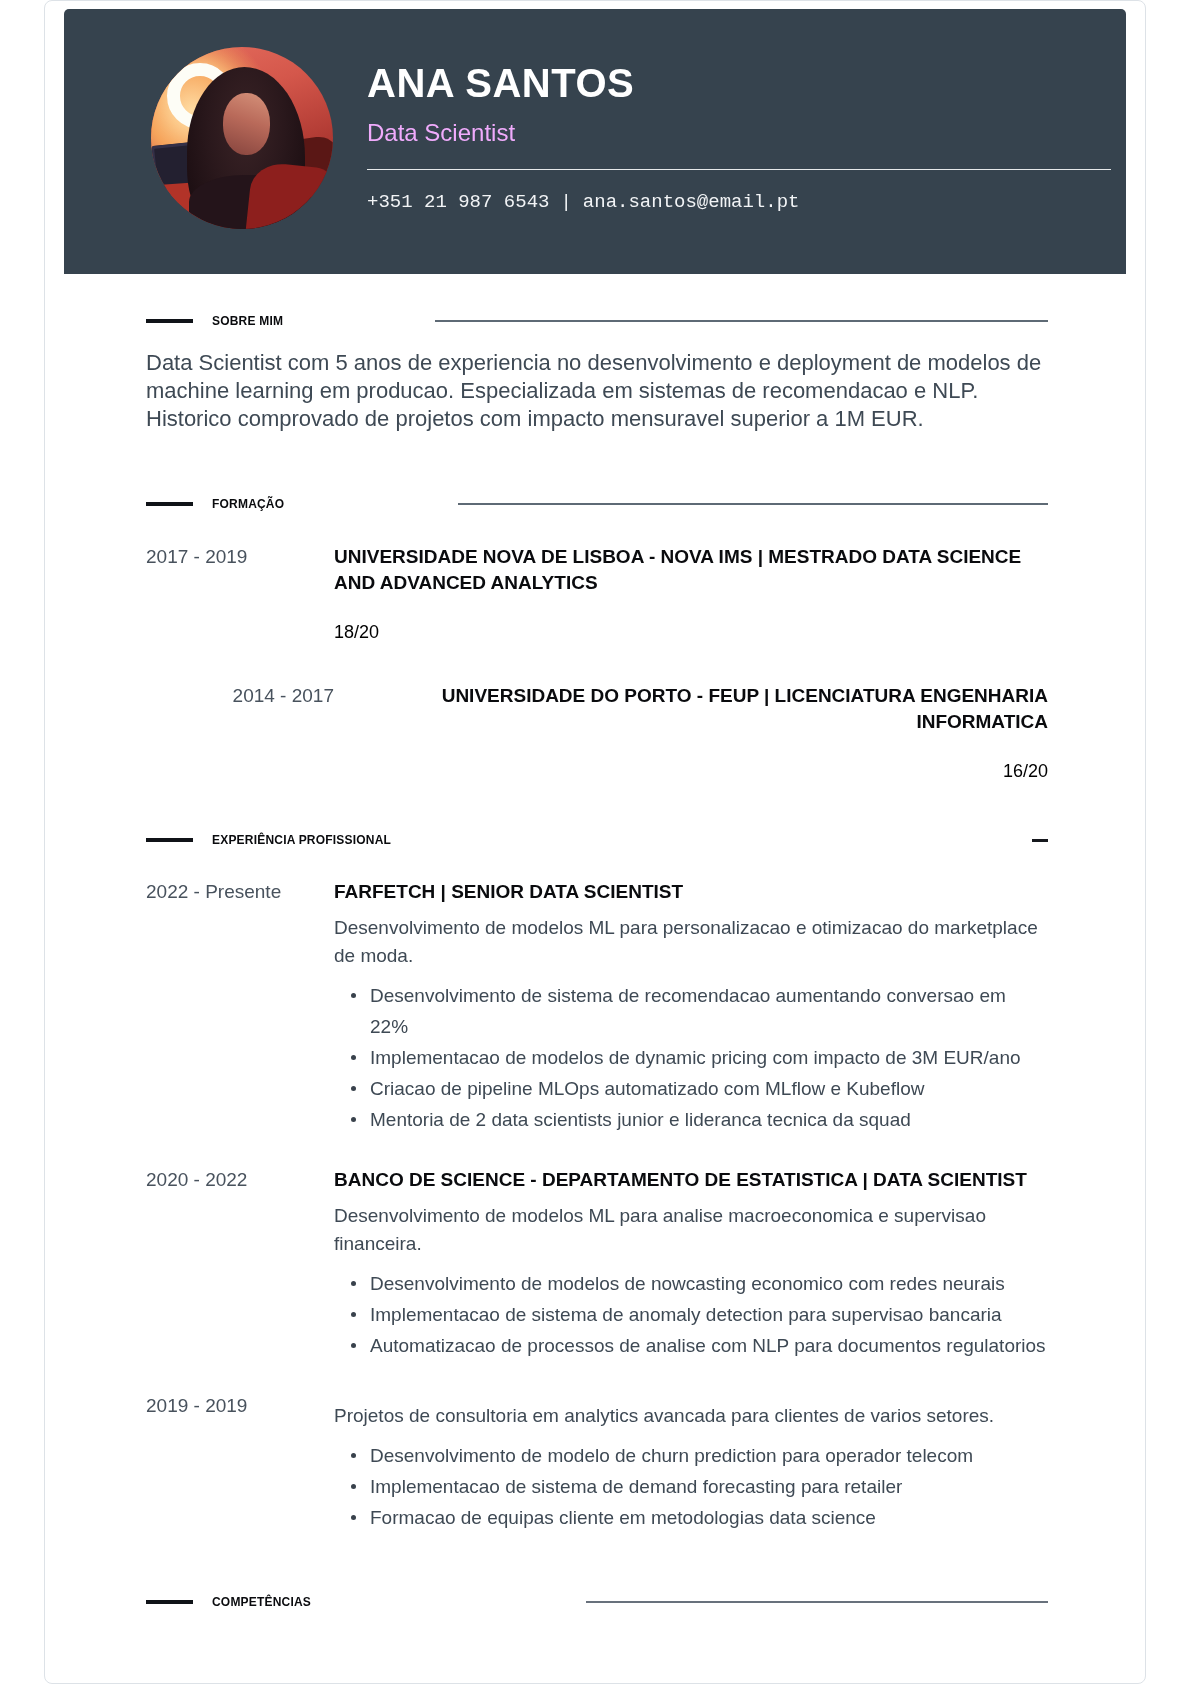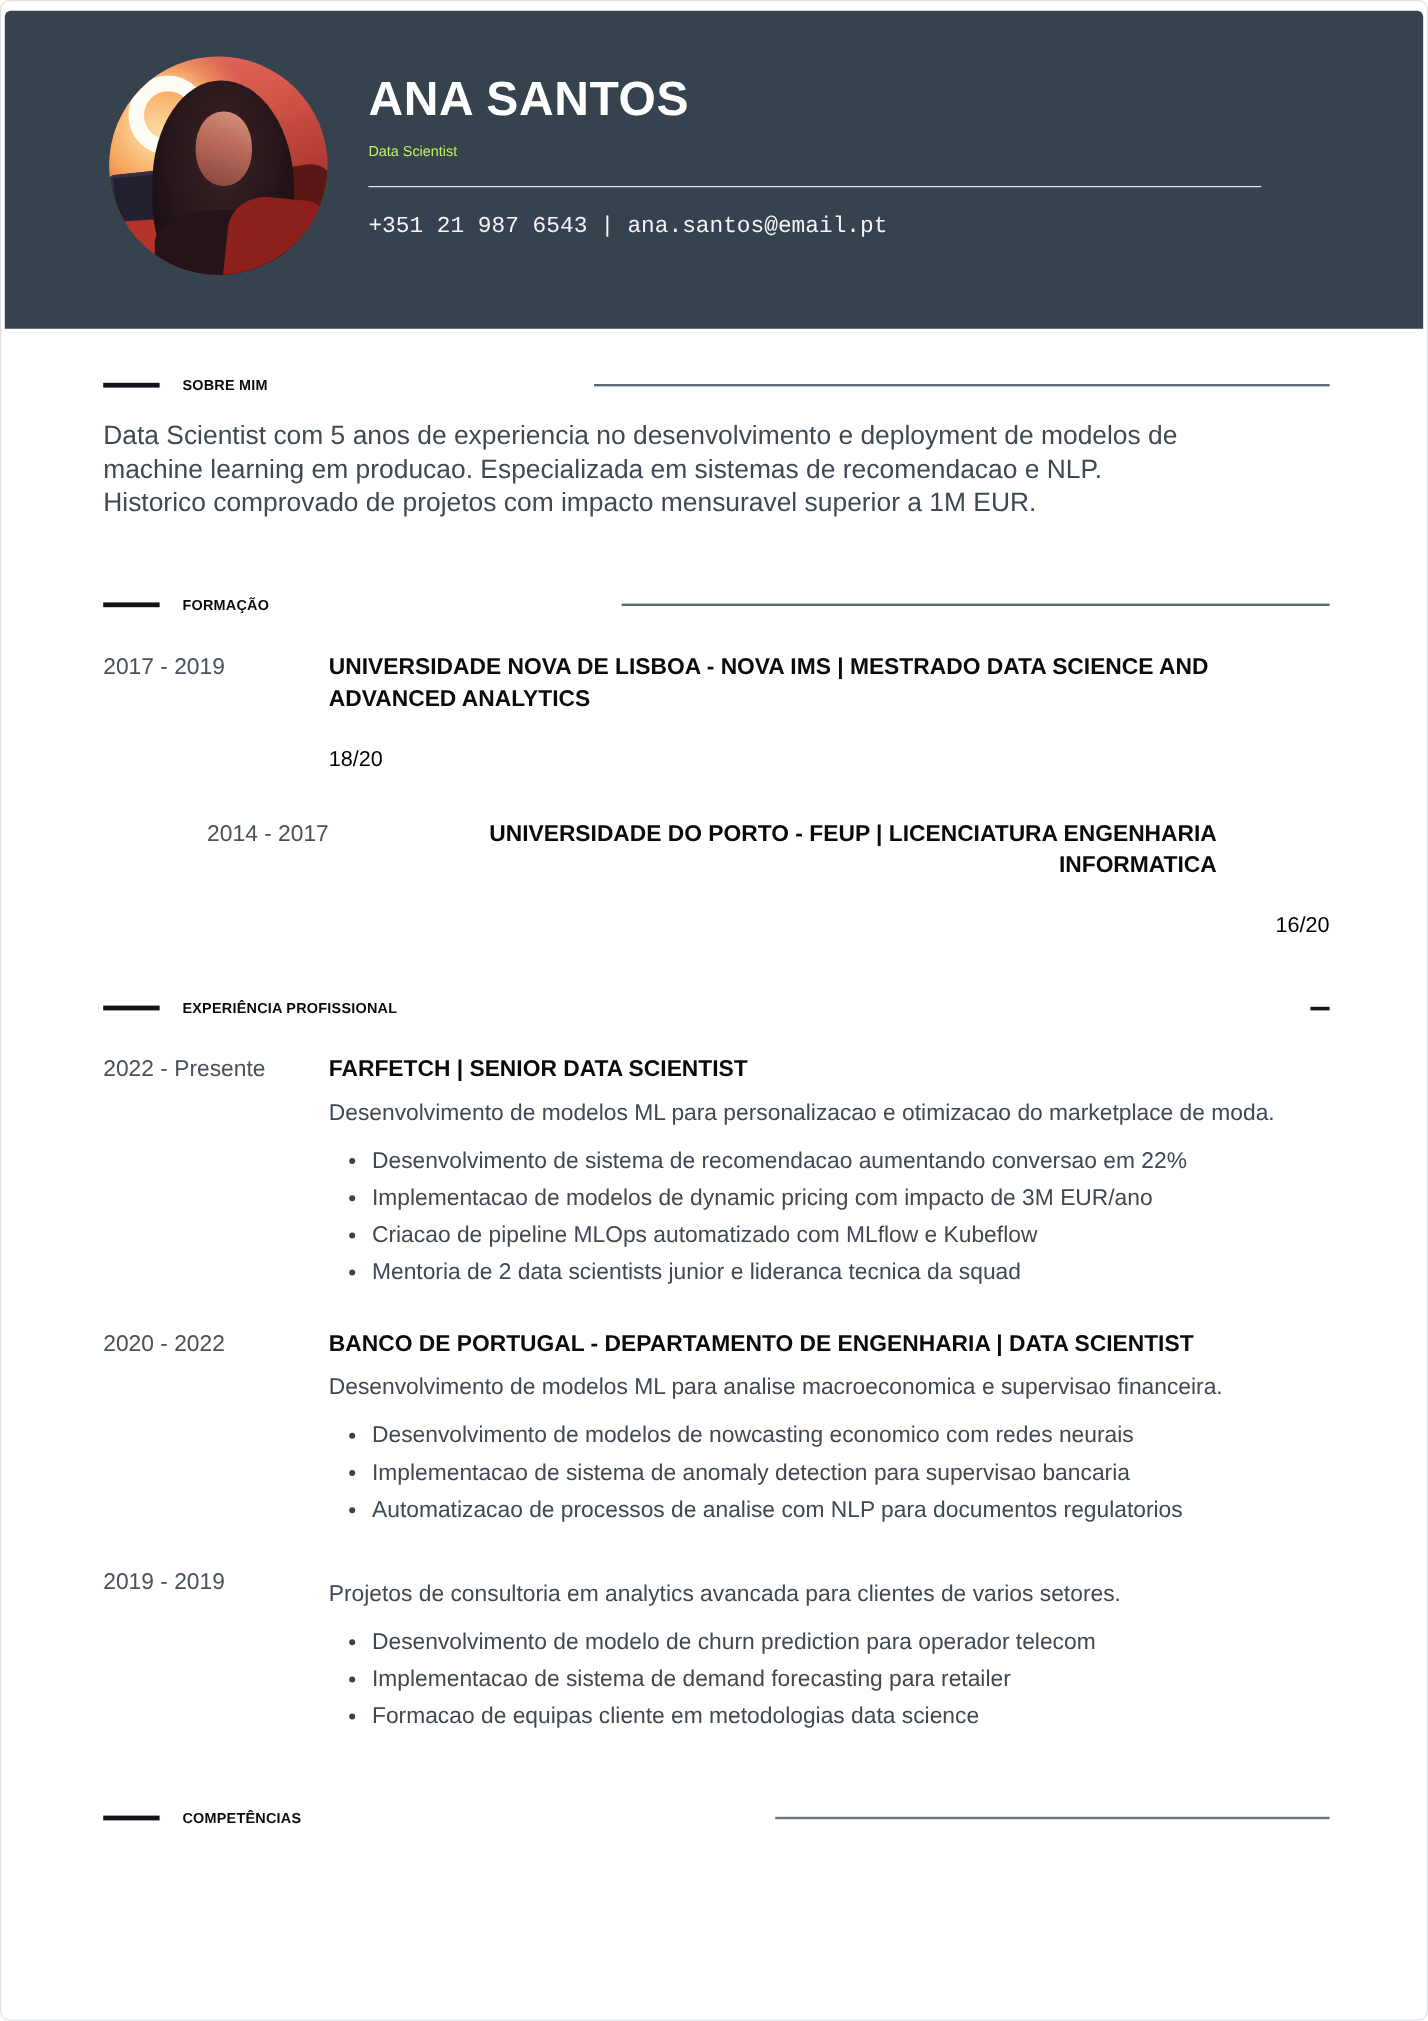--- a/index.html
+++ b/index.html
@@ -1,21 +1,21 @@
 <!DOCTYPE html>
 <html><head>
 <meta charset="utf-8">
 <style>
   * { margin:0; padding:0; box-sizing:border-box; }
   html,body { background:#ffffff; }
   body { font-family:"Liberation Sans","DejaVu Sans",sans-serif; -webkit-font-smoothing:antialiased; }
 
   .page{
-    width:1190px; height:1684px; margin:0 auto; background:#ffffff;
-    border:1px solid #dde2e7; border-radius:8px; padding:8px 3px 0; overflow:hidden;
+    width:1102px; height:1684px; margin:0 auto; background:#ffffff;
+    border:1px solid #dde2e7; border-radius:8px; padding:8px 19px 0; overflow:hidden;
   }
 
   
   .hdr{
     height:265px; background:#36434e; border-radius:5px 5px 0 0;
     display:flex; align-items:flex-start; padding-left:87px;
   }
   .photo{
     position:relative; width:182px; height:182px; margin-top:38px; flex:none;
     border-radius:50%; overflow:hidden;
@@ -35,21 +35,21 @@
     background:radial-gradient(ellipse at 50% 35%,#3a2326 0%,#2a181c 45%,#1d0f13 78%);
     border-radius:52% 55% 42% 45%; }
   .ph-face{ left:72px; top:46px; width:47px; height:62px;
     background:linear-gradient(200deg,#d08a74 10%,#b96a5a 45%,#8e4a42 90%); border-radius:48%; }
   .ph-body{ left:38px; top:128px; width:122px; height:60px; background:#24141a; border-radius:45% 40% 0 0; }
   .ph-jacket{ left:98px; top:118px; width:82px; height:72px; background:#8d1f1d;
     border-radius:40% 22% 0 0; transform:rotate(6deg); }
 
   .hdr-text{ margin-left:34px; padding-top:50px; color:#fff; }
   .name{ font-size:40px; font-weight:700; letter-spacing:.5px; line-height:48px; color:#ffffff; }
-  .job-title{ font-size:12px; margin-top:12px; color:#bef264; }
+  .job-title{ font-size:24px; margin-top:12px; color:#f0abfc; }
   .hdr-rule{ width:744px; height:1px; background:rgba(255,255,255,.88); margin-top:22px; }
   .contact{ margin-top:21px; font-size:19px; color:#f2f4f6;font-family:Liberation Mono, monospace; }
   .contact .sep{ margin:0 11px; font-weight:300; }
 
   
   .content{ padding:0 78px 0 82px; }
 
   .sec-head{ display:flex; align-items:center; height:24px; }
   .dash{ width:47px; height:4px; background:#101318; margin-right:19px; flex:none; }
   .sec-title{ font-size:12px; font-weight:700; color:#0a0b0e; letter-spacing:.2px; white-space:nowrap; }
@@ -161,21 +161,21 @@
                 <li class="bullet">Implementacao de modelos de dynamic pricing com impacto de 3M EUR/ano</li>
                 <li class="bullet">Criacao de pipeline MLOps automatizado com MLflow e Kubeflow</li>
                 <li class="bullet">Mentoria de 2 data scientists junior e lideranca tecnica da squad</li>
               </ul>
     </div>
   </div>
 
   <div class="entry exp-entry">
     <div class="dates">2020 - 2022</div>
     <div class="entry-body">
-      <h3 class="entry-title">BANCO DE PORTUGAL - DEPARTAMENTO DE ENGENHARIA | DATA SCIENTIST</h3>
+      <h3 class="entry-title">BANCO DE SCIENCE - DEPARTAMENTO DE ESTATISTICA | DATA SCIENTIST</h3>
       <p class="desc">Desenvolvimento de modelos ML para analise macroeconomica e supervisao financeira.</p>
       <ul class="bullets">
                 <li class="bullet">Desenvolvimento de modelos de nowcasting economico com redes neurais</li>
                 <li class="bullet">Implementacao de sistema de anomaly detection para supervisao bancaria</li>
                 <li class="bullet">Automatizacao de processos de analise com NLP para documentos regulatorios</li>
               </ul>
     </div>
   </div>
 
   <div class="entry exp-entry">

